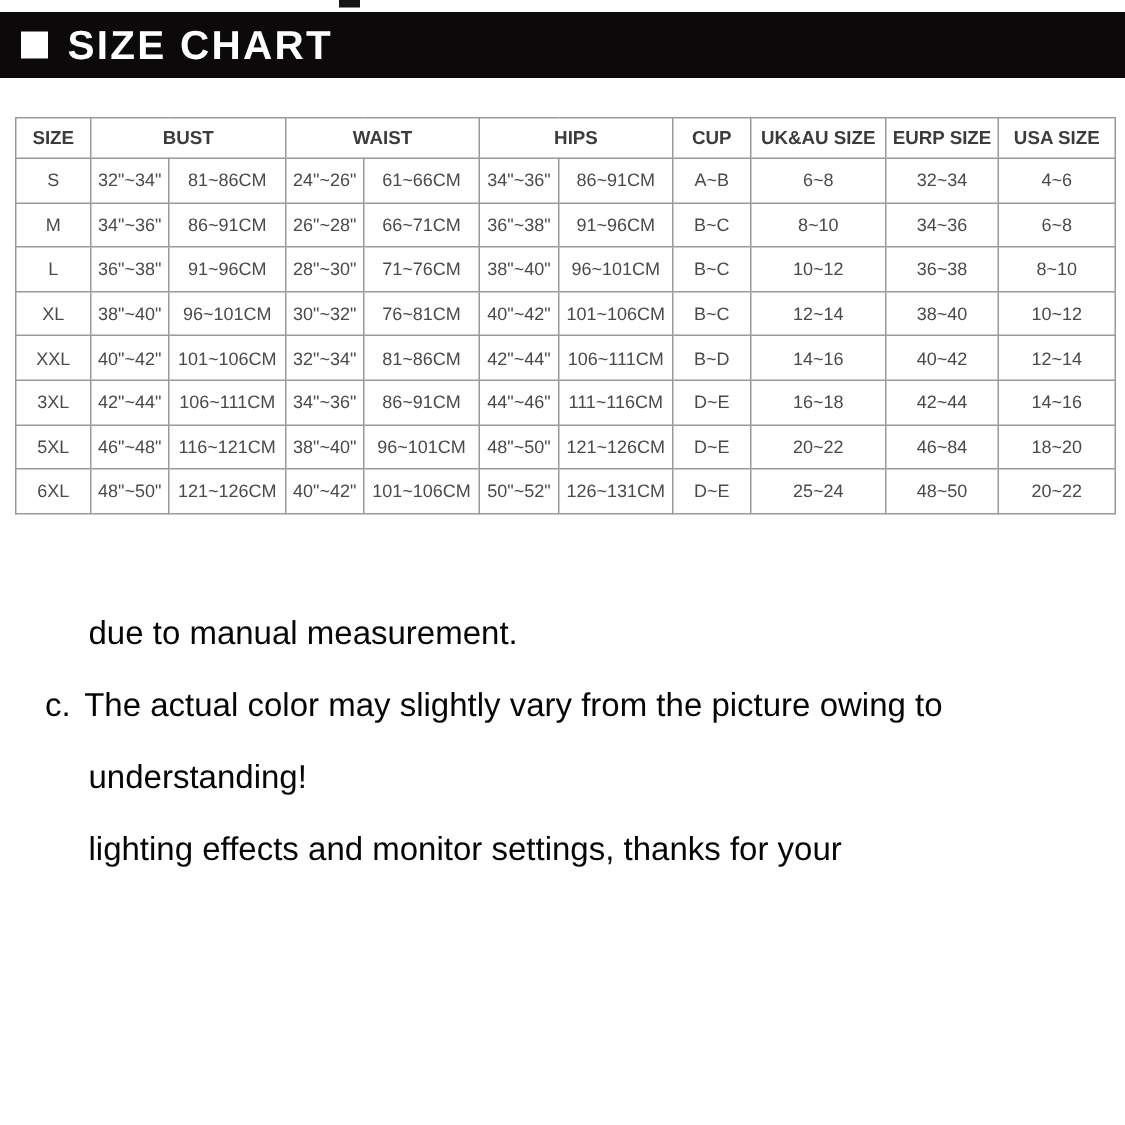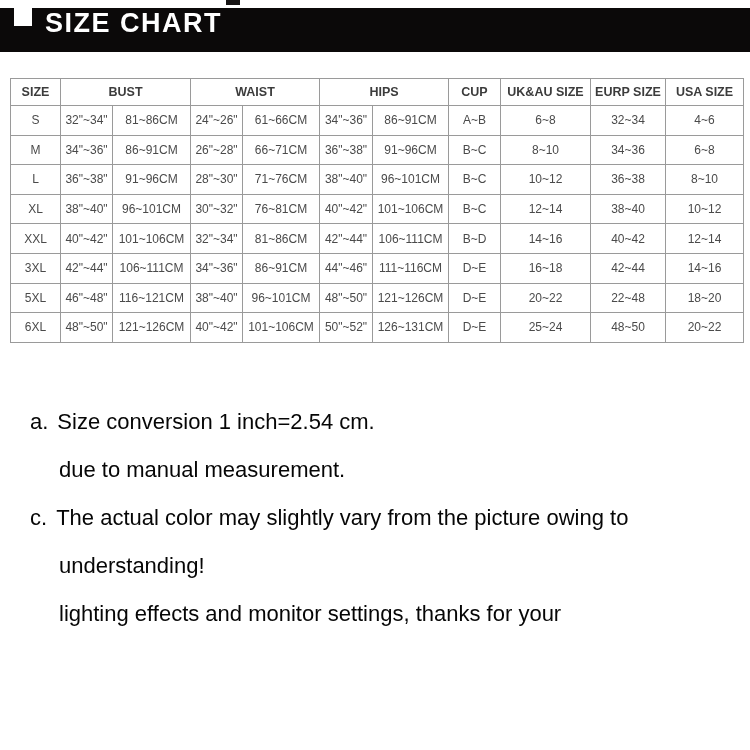--- a/index.html
+++ b/index.html
@@ -7,21 +7,21 @@
     position:relative;
     width:750px;height:750px;
     background:#ffffff;
     font-family:"Liberation Sans", sans-serif;
     overflow:hidden;
   }
   
   .header-bar{
     position:absolute;left:0;top:8px;right:0;height:44px;
     background:#0b0909;
-    display:flex;
+    display:flex;align-items:center;
   }
   .title-square{
     width:18px;height:18px;background:#ffffff;margin-left:14px;flex:0 0 auto;
   }
   .page-title{
     color:#ffffff;font-weight:bold;font-size:27px;letter-spacing:1.5px;
     margin-left:13px;white-space:nowrap;
   }
   .top-tab{
     position:absolute;top:0;left:226px;width:14px;height:5px;background:#161414;
@@ -172,21 +172,21 @@
       <tr>
         <td>5XL</td>
         <td>46"~48"</td>
         <td>116~121CM</td>
         <td>38"~40"</td>
         <td>96~101CM</td>
         <td>48"~50"</td>
         <td>121~126CM</td>
         <td>D~E</td>
         <td>20~22</td>
-        <td>22~48</td>
+        <td>46~84</td>
         <td>18~20</td>
       </tr>
       <tr>
         <td>6XL</td>
         <td>48"~50"</td>
         <td>121~126CM</td>
         <td>40"~42"</td>
         <td>101~106CM</td>
         <td>50"~52"</td>
         <td>126~131CM</td>
@@ -194,23 +194,20 @@
         <td>25~24</td>
         <td>48~50</td>
         <td>20~22</td>
       </tr>
     </tbody>
 </table>
 
 <div class="notes">
   <div>
       <div class="note-item">
-        <div><span class="note-prefix">a.</span><span>Size conversion 1 inch=2.54 cm.</span></div>
-      </div>
-      <div class="note-item">
         <div class="note-cont">due to manual measurement.</div>
       </div>
       <div class="note-item">
         <div><span class="note-prefix">c.</span><span>The actual color may slightly vary from the picture owing to</span></div>
         <div class="note-cont">understanding!</div>
         <div class="note-cont">lighting effects and monitor settings, thanks for your</div>
       </div>
     </div>
 </div>
 

